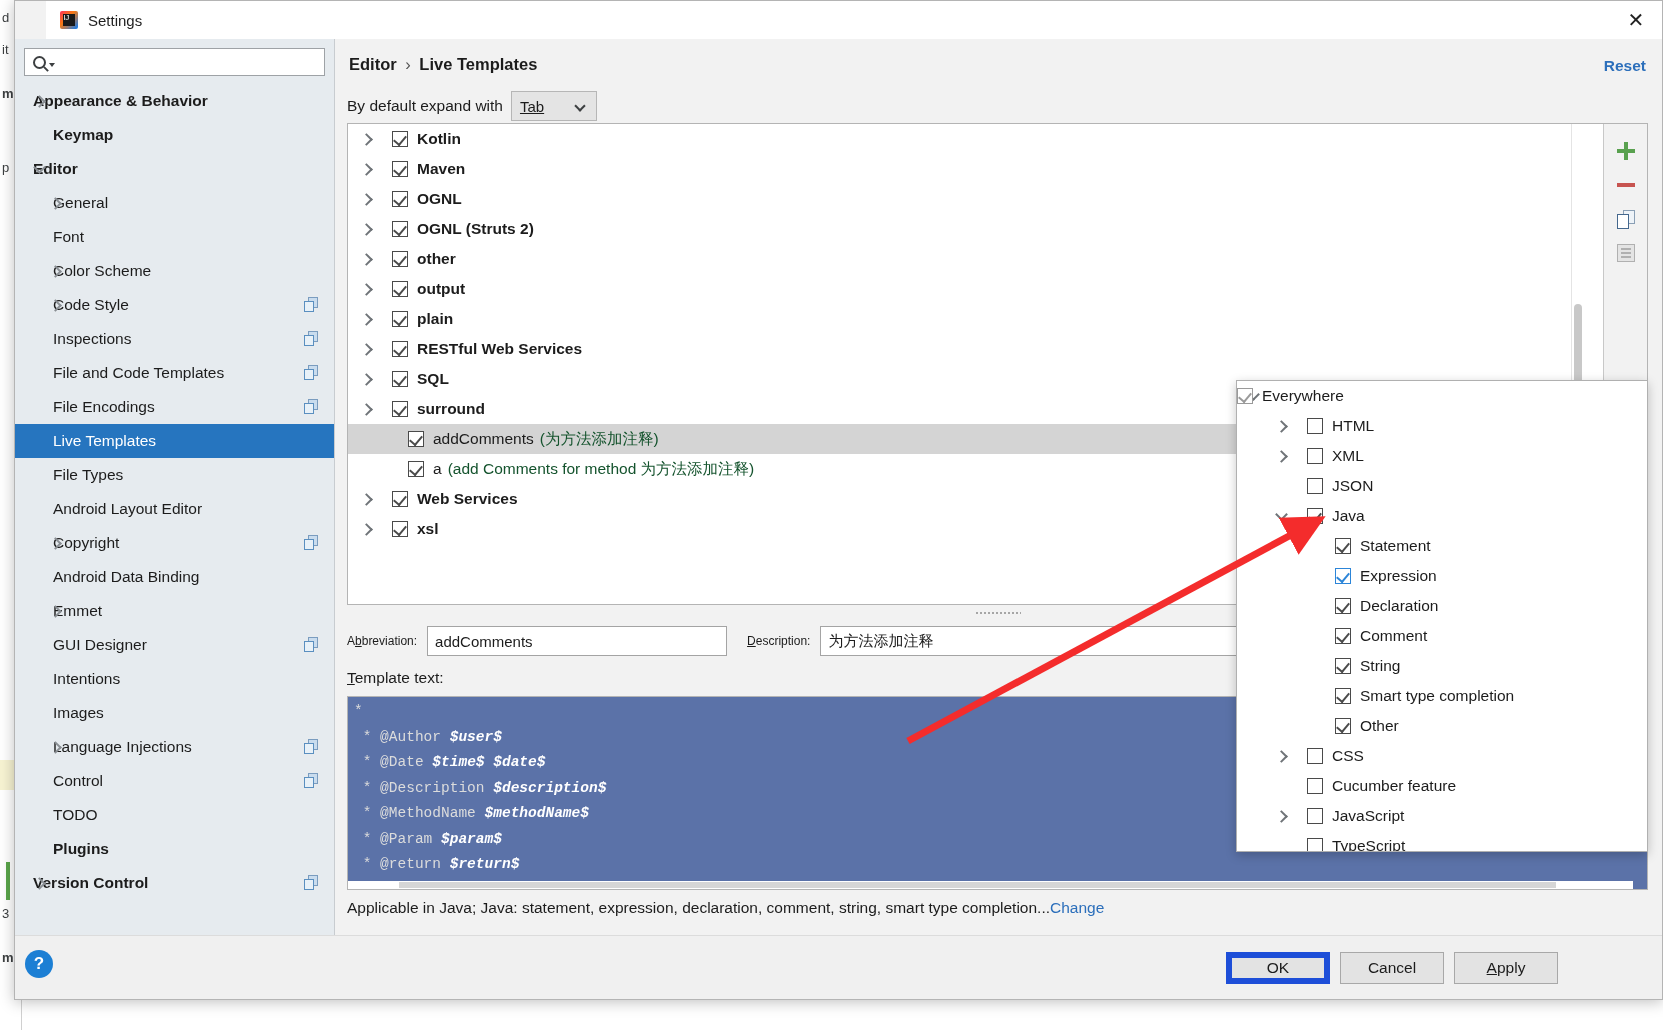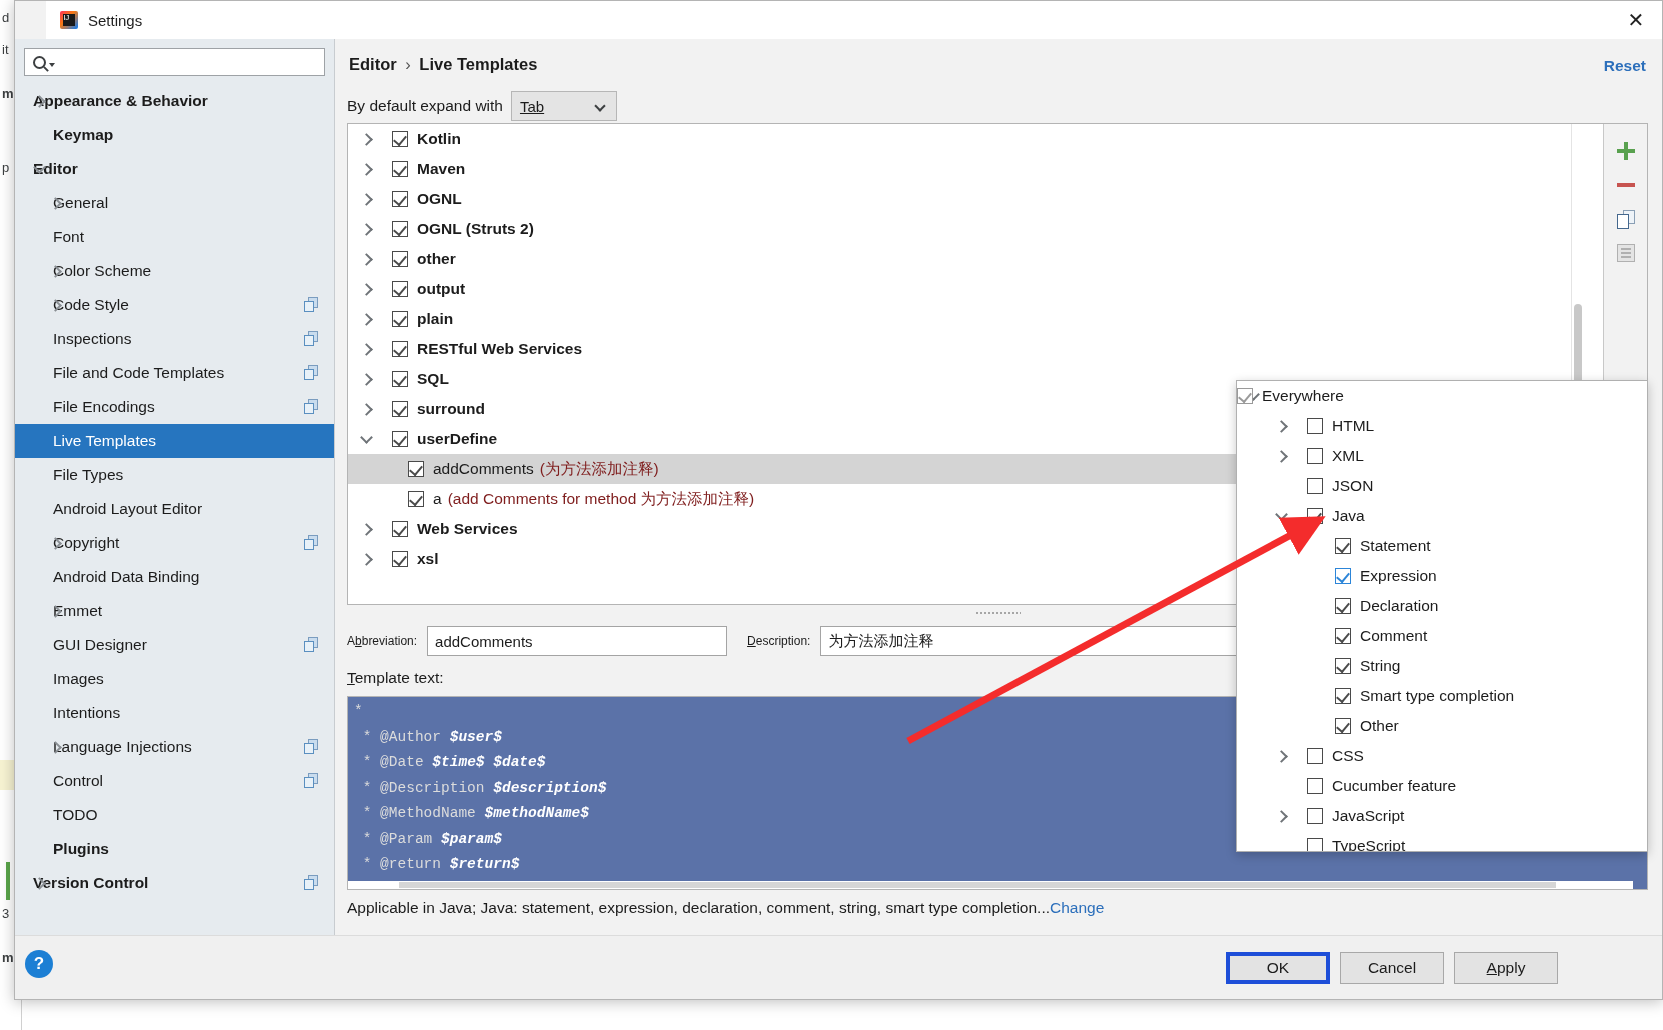--- a/index.html
+++ b/index.html
@@ -144,21 +144,21 @@
   #reset-link {
     position: absolute; right: 16px; top: 18px;
     font-size: 15.5px; font-weight: bold; color: #2c6fbb; cursor: pointer;
   }
   #expand-row {
     position: absolute; left: 12px; top: 52px;
     display: flex; align-items: center;
   }
   #expand-label { font-size: 15.5px; color: #1c1c1c; }
   #expand-select {
-    margin-left: 8px; width: 106px; height: 30px;
+    margin-left: 8px; width: 86px; height: 30px;
     background: #e4e4e4; border: 1px solid #b6b6b6;
     display: flex; align-items: center; padding-left: 8px;
     font-size: 15px; color: #1c1c1c; position: relative; cursor: pointer; text-decoration: underline;
   }
   #expand-select .chev {
     position: absolute; right: 12px; top: 10px;
     width: 8px; height: 8px;
     border-right: 2px solid #3c3f41; border-bottom: 2px solid #3c3f41;
     transform: rotate(45deg);
   }
@@ -195,21 +195,21 @@
     content:""; position:absolute; left:3px; top:1px;
     width:6px; height:10px; border-right:2px solid #4a4a4a;
     border-bottom:2px solid #4a4a4a; transform: rotate(40deg);
   }
   .cbx.light { border-color:#9a9a9a; }
   .cbx.light.checked::after { border-color:#9a9a9a; }
   .cbx.focus { border-color:#2c85d8; }
   .cbx.focus.checked::after { border-color:#2c85d8; }
   .trow.group .cbx { margin-left: 32px; }
   .trow.child .cbx { margin-left: 0; }
-  .desc { color: #7f1d1d; font-weight: normal; margin-left: 6px; }
+  .desc { color: #14532d; font-weight: normal; margin-left: 6px; }
   #tmpl-vscroll {
     width: 12px; background: #ffffff; border-left: 1px solid #e4e4e4; position: relative;
   }
   #tmpl-thumb {
     position: absolute; left: 2px; top: 180px; width: 8px; height: 240px;
     background: #c8c8c8; border-radius: 4px;
   }
   #tmpl-toolbar {
     width: 44px; background: #f2f2f2; border-left: 1px solid #c8c8c8;
     display: flex; flex-direction: column; align-items: center; padding-top: 10px;
@@ -306,21 +306,21 @@
     width: 28px; height: 28px; border-radius: 50%;
     background: #1c7fd4; color: #fff; font-size: 17px; font-weight: bold;
     display: flex; align-items: center; justify-content: center; cursor: pointer;
   }
   .fbtn {
     position: absolute; top: 16px; height: 32px;
     border: 1px solid #a8a8a8; background: #e3e3e3;
     display: flex; align-items: center; justify-content: center;
     font-size: 15.5px; color: #1c1c1c; cursor: pointer;
   }
-  #ok-btn { right: 332px; width: 104px; border: 4px solid #1d4ed8; }
+  #ok-btn { right: 332px; width: 104px; border: 6px solid #1d4ed8; }
   #cancel-btn { right: 218px; width: 104px; }
   #apply-btn { right: 104px; width: 104px; }
   #apply-btn u { text-decoration: underline; }
 
   
   #popup {
     position: absolute;
     left: 1236px; top: 380px; width: 412px; height: 472px;
     background: #ffffff; border: 1px solid #b0b0b0;
     box-shadow: 0 3px 10px rgba(0,0,0,.22);
@@ -450,24 +450,24 @@
             <span>Emmet</span>
           </div>
           <div class="tnode indent1">
             <span>GUI Designer</span>
             <span class="copy-badge">
               <span class="b1"></span>
               <span class="b2"></span>
             </span>
           </div>
           <div class="tnode indent1">
+            <span>Intentions</span>
+          </div>
+          <div class="tnode indent1">
             <span>Images</span>
-          </div>
-          <div class="tnode indent1">
-            <span>Intentions</span>
           </div>
           <div class="tnode indent1">
             <span class="arrow right"></span>
             <span>Language Injections</span>
             <span class="copy-badge">
               <span class="b1"></span>
               <span class="b2"></span>
             </span>
           </div>
           <div class="tnode indent1">
@@ -556,25 +556,20 @@
             </div>
             <div class="trow group">
               <span class="tarrow right"></span>
               <span class="cbx checked"></span>
               <span>SQL</span>
             </div>
             <div class="trow group">
               <span class="tarrow right"></span>
               <span class="cbx checked"></span>
               <span>surround</span>
-            </div>
-            <div class="trow group">
-              <span class="tarrow down"></span>
-              <span class="cbx checked"></span>
-              <span>userDefine</span>
             </div>
             <div class="trow child sel">
               <span class="cbx checked"></span>
               <span>addComments</span>
               <span class="desc">(为方法添加注释)</span>
             </div>
             <div class="trow child">
               <span class="cbx checked"></span>
               <span>a</span>
               <span class="desc">(add Comments for method 为方法添加注释)</span>

